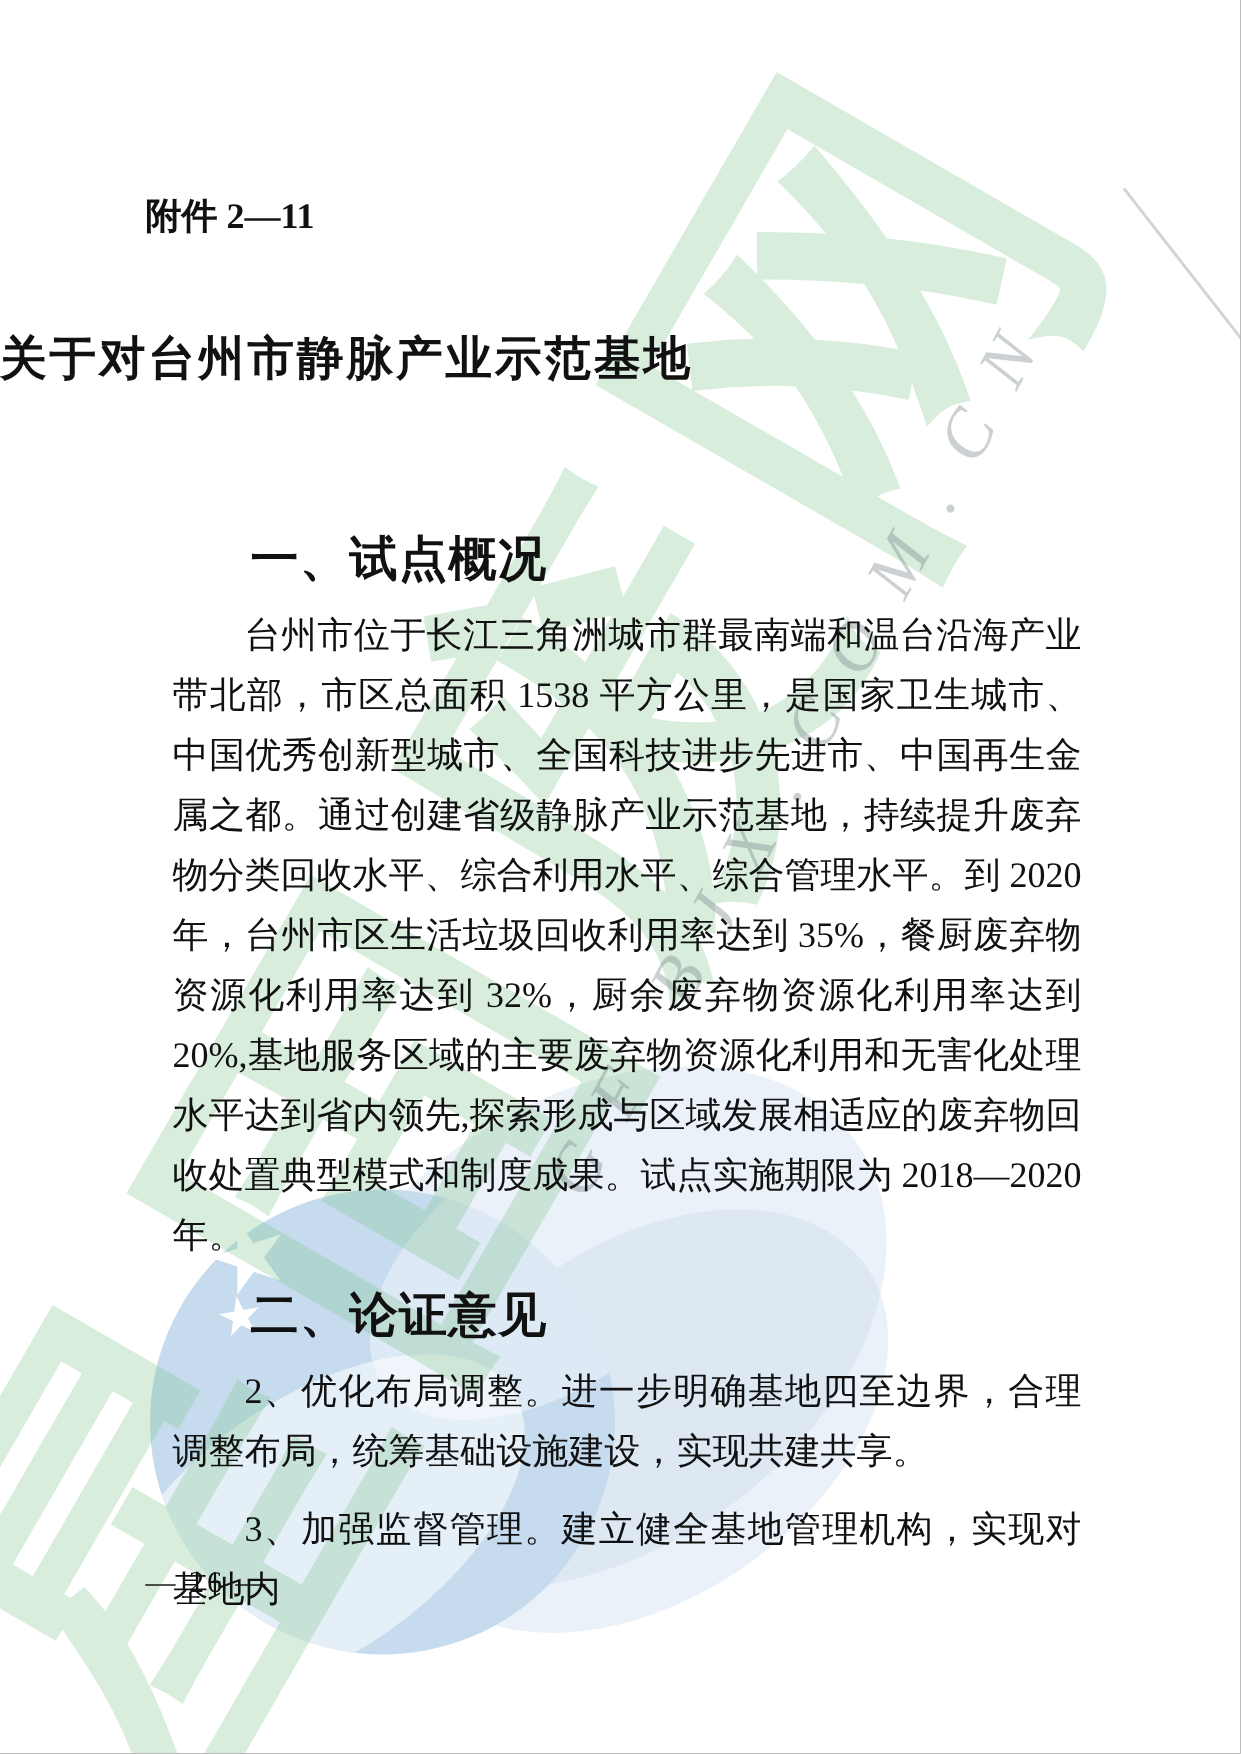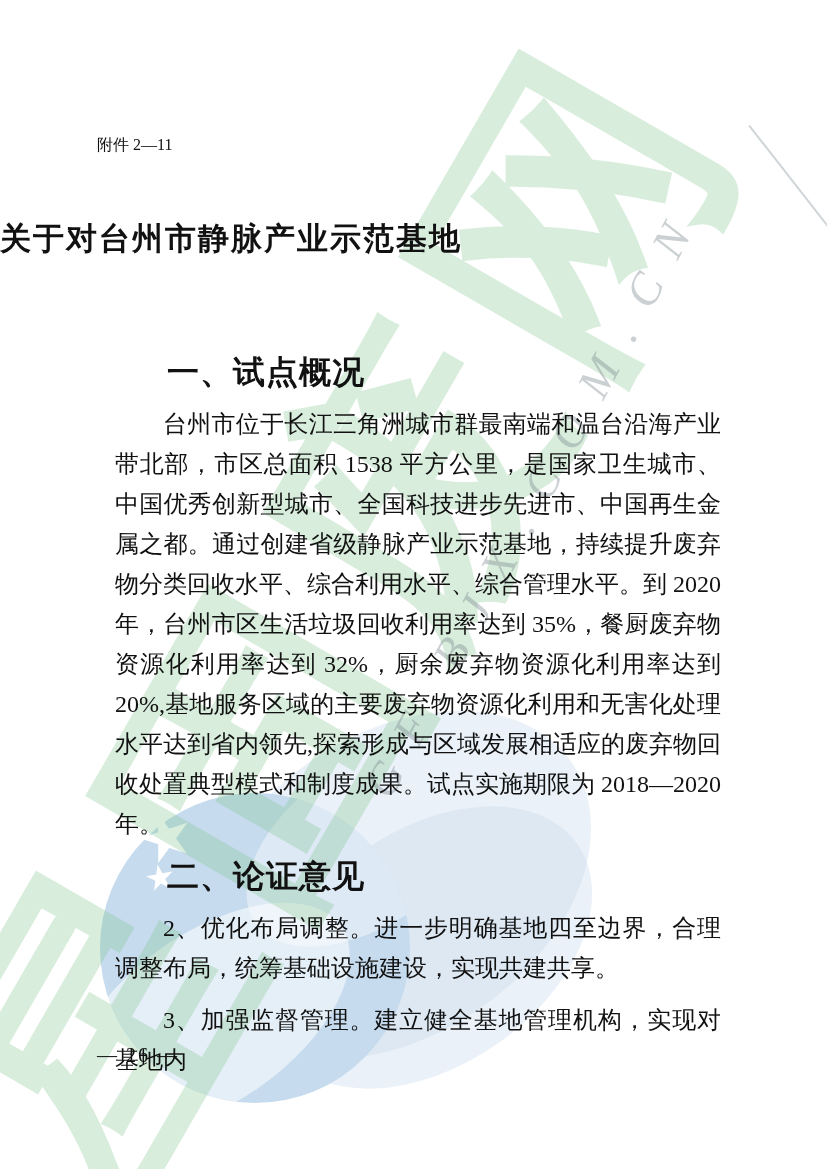--- a/index.html
+++ b/index.html
@@ -66,21 +66,21 @@
   .wm-star {
     position:absolute; background:#ffffff;
     clip-path:polygon(50% 0%, 61% 35%, 98% 35%, 68% 57%, 79% 91%, 50% 70%, 21% 91%, 32% 57%, 2% 35%, 39% 35%);
   }
   .wm-star-big { left:140px; top:812px; width:52px; height:52px; transform:rotate(-18deg); }
   .wm-star-small { left:146px; top:864px; width:28px; height:28px; transform:rotate(-10deg); }
   
   .content { position:absolute; inset:0; z-index:1; }
   .attachment-label {
     position:absolute; left:97px; top:130px;
-    font-size:16px; line-height:30px;
+    font-size:24px; line-height:30px;font-weight:bold;
   }
   .doc-title {
     position:absolute; left:0; right:0; top:214px;
     font-weight:700; font-size:31px; line-height:49px;
     letter-spacing:2px;
   }
   .body-text {
     position:absolute; left:103px; top:352px; width:630px;
     font-size:24px; line-height:40px;
     text-align:justify;

